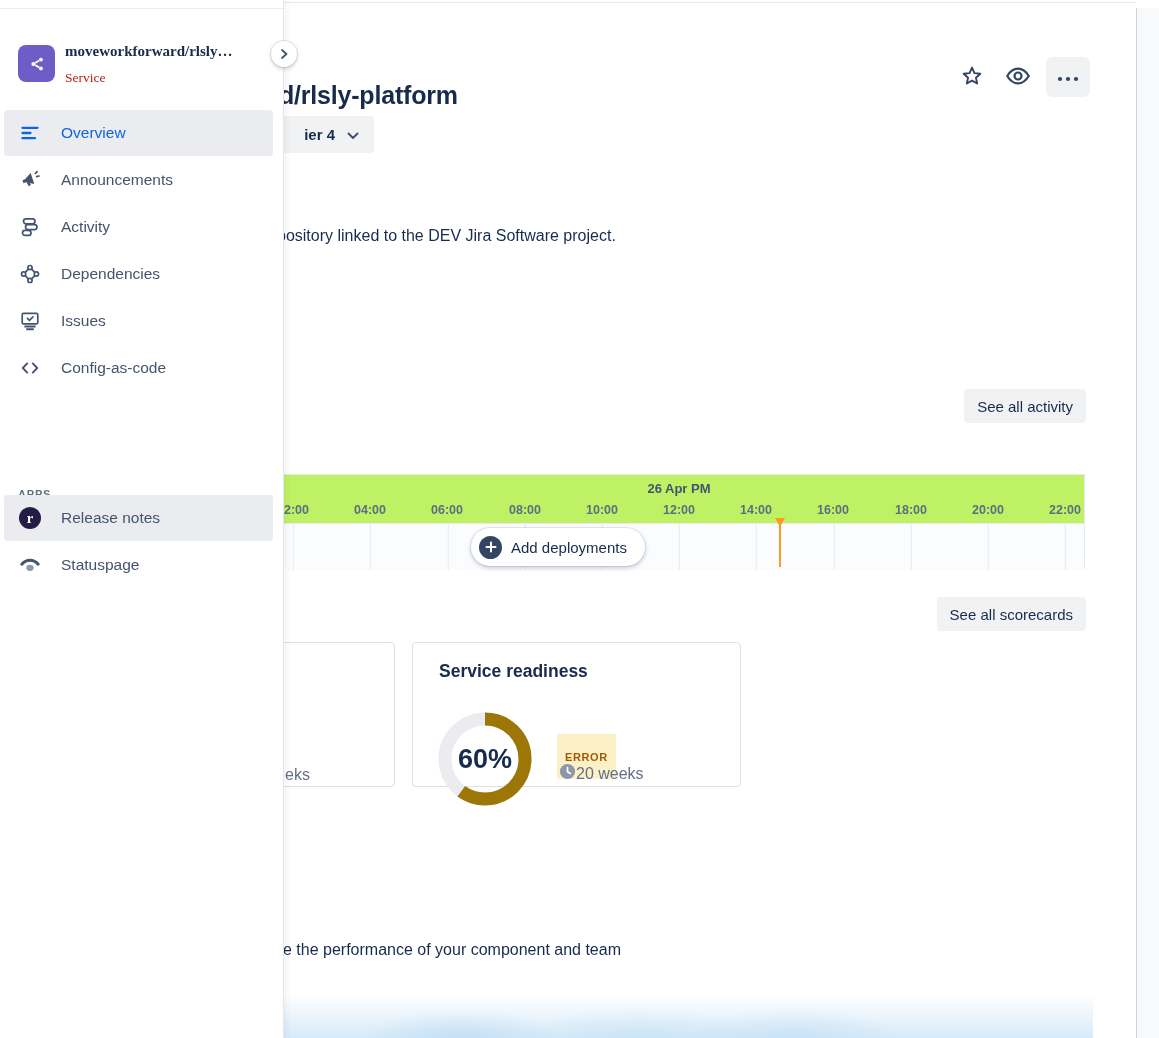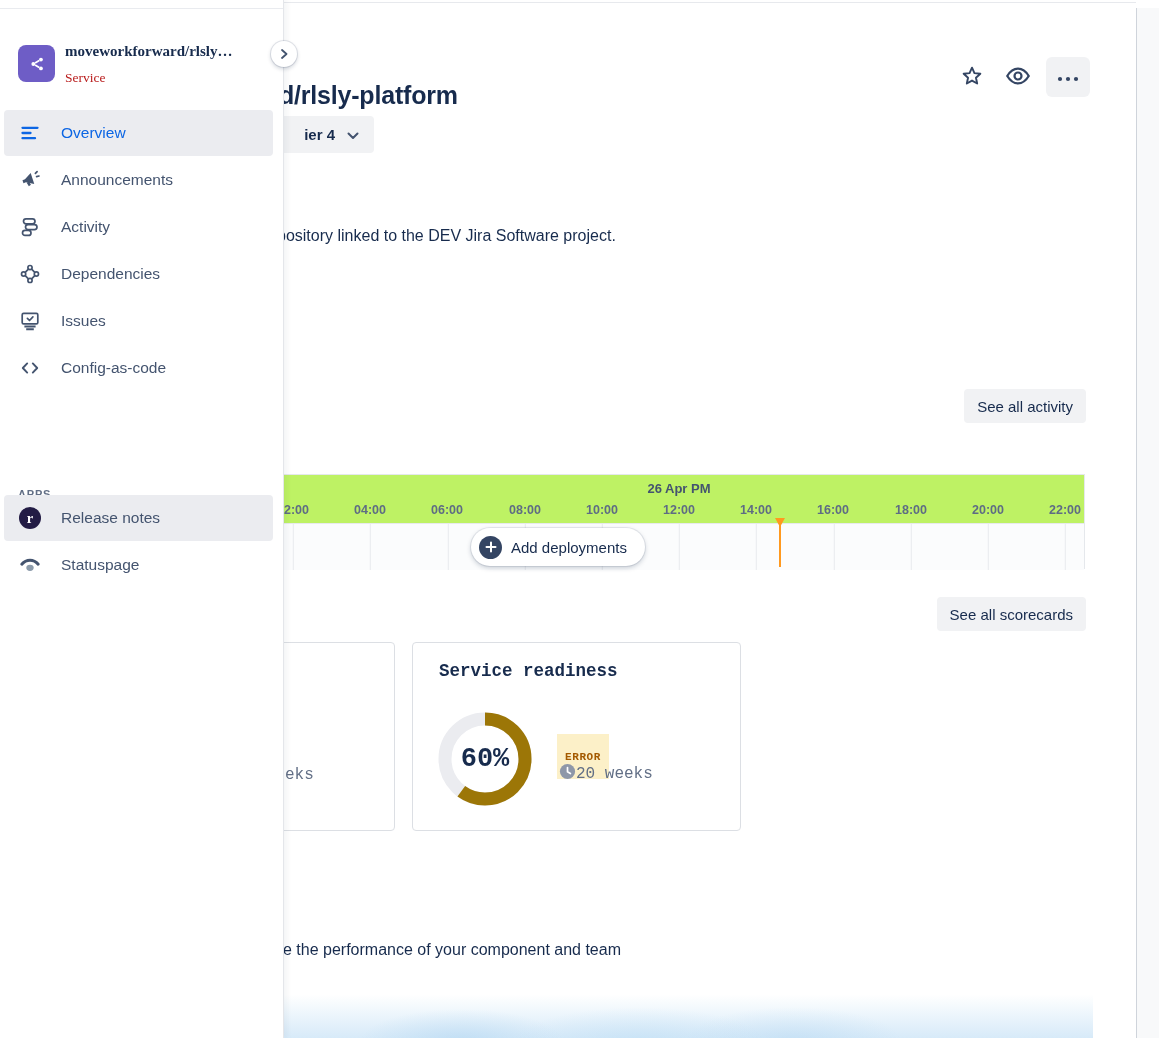--- a/index.html
+++ b/index.html
@@ -38,21 +38,21 @@
   .now-marker{position:absolute;left:593px;top:43px;width:12px;height:50px;pointer-events:none;}
   .now-marker .tri{position:absolute;left:1px;top:0;width:0;height:0;border-left:5px solid transparent;border-right:5px solid transparent;border-top:9px solid #FF991F;}
   .now-marker .line{position:absolute;left:5px;top:5px;width:2px;height:44px;background:#FF991F;}
   .add-deploy{position:absolute;left:290px;top:53px;height:38px;border-radius:19px;background:#fff;border:none;cursor:pointer;
     display:flex;align-items:center;gap:9px;padding:0 18px 0 8px;font-family:inherit;
     box-shadow:0 0 0 1px rgba(9,30,66,.08),0 2px 5px rgba(9,30,66,.22);}
   .add-deploy .label{font-size:15px;font-weight:500;color:#172B4D;}
   .plus-circle{width:23px;height:23px;border-radius:50%;background:#344563;display:flex;align-items:center;justify-content:center;}
 
   
-  .card{position:absolute;top:642px;height:189px;background:#fff;border:1px solid #DCDFE4;border-radius:4px;box-sizing:border-box;font-family:Liberation Mono, monospace;}
+  .card{position:absolute;top:642px;height:145px;background:#fff;border:1px solid #DCDFE4;border-radius:4px;box-sizing:border-box;}
   .card-a{left:66px;width:329px;}
   .card-a .frag{position:absolute;left:218px;top:123px;font-size:16px;color:#626F86;}
   .card-b{left:412px;width:329px;cursor:pointer;}
   .card-title{position:absolute;left:26px;top:18px;font-size:17.5px;font-weight:700;color:#172B4D;}
   .donut-wrap{position:absolute;left:24px;top:68px;width:96px;height:96px;}
   .donut-label{position:absolute;inset:0;display:flex;align-items:center;justify-content:center;font-size:27px;font-weight:700;color:#172B4D;}
   .status-badge{position:absolute;left:144px;top:91px;height:21px;background:#FCF0C8;border-radius:0;
     display:inline-flex;align-items:center;padding:12px 8px;font-size:11px;font-weight:700;letter-spacing:.6px;color:#A45A00;}
   .age-row{position:absolute;left:146px;top:120px;display:flex;align-items:center;font-size:16px;color:#626F86;}
 

